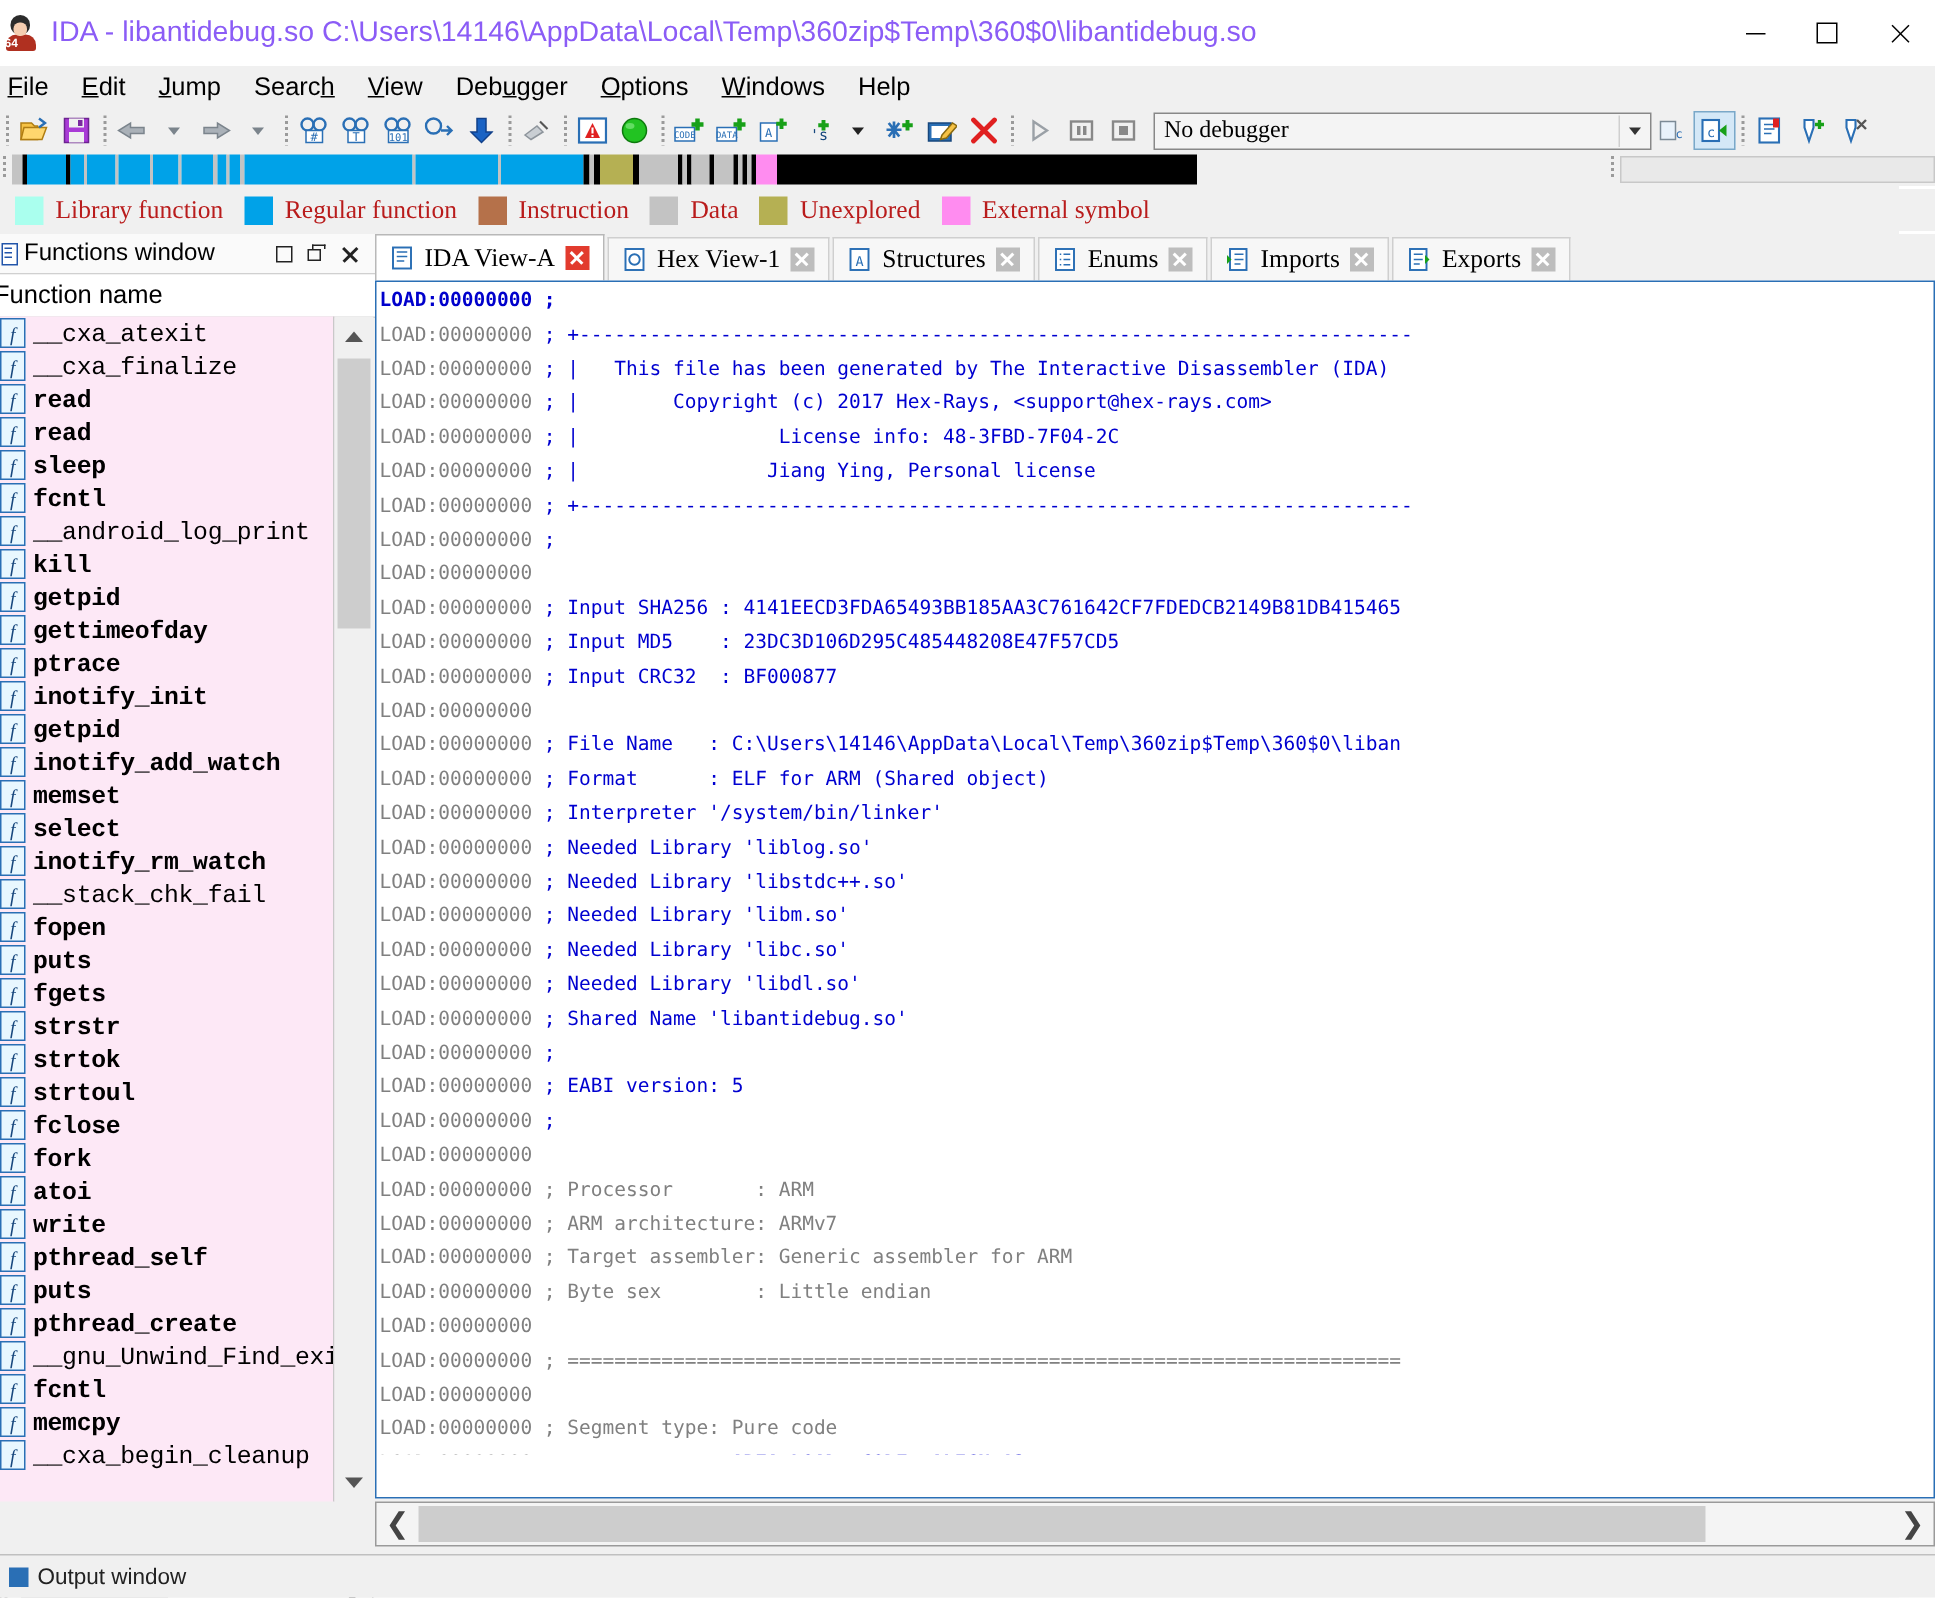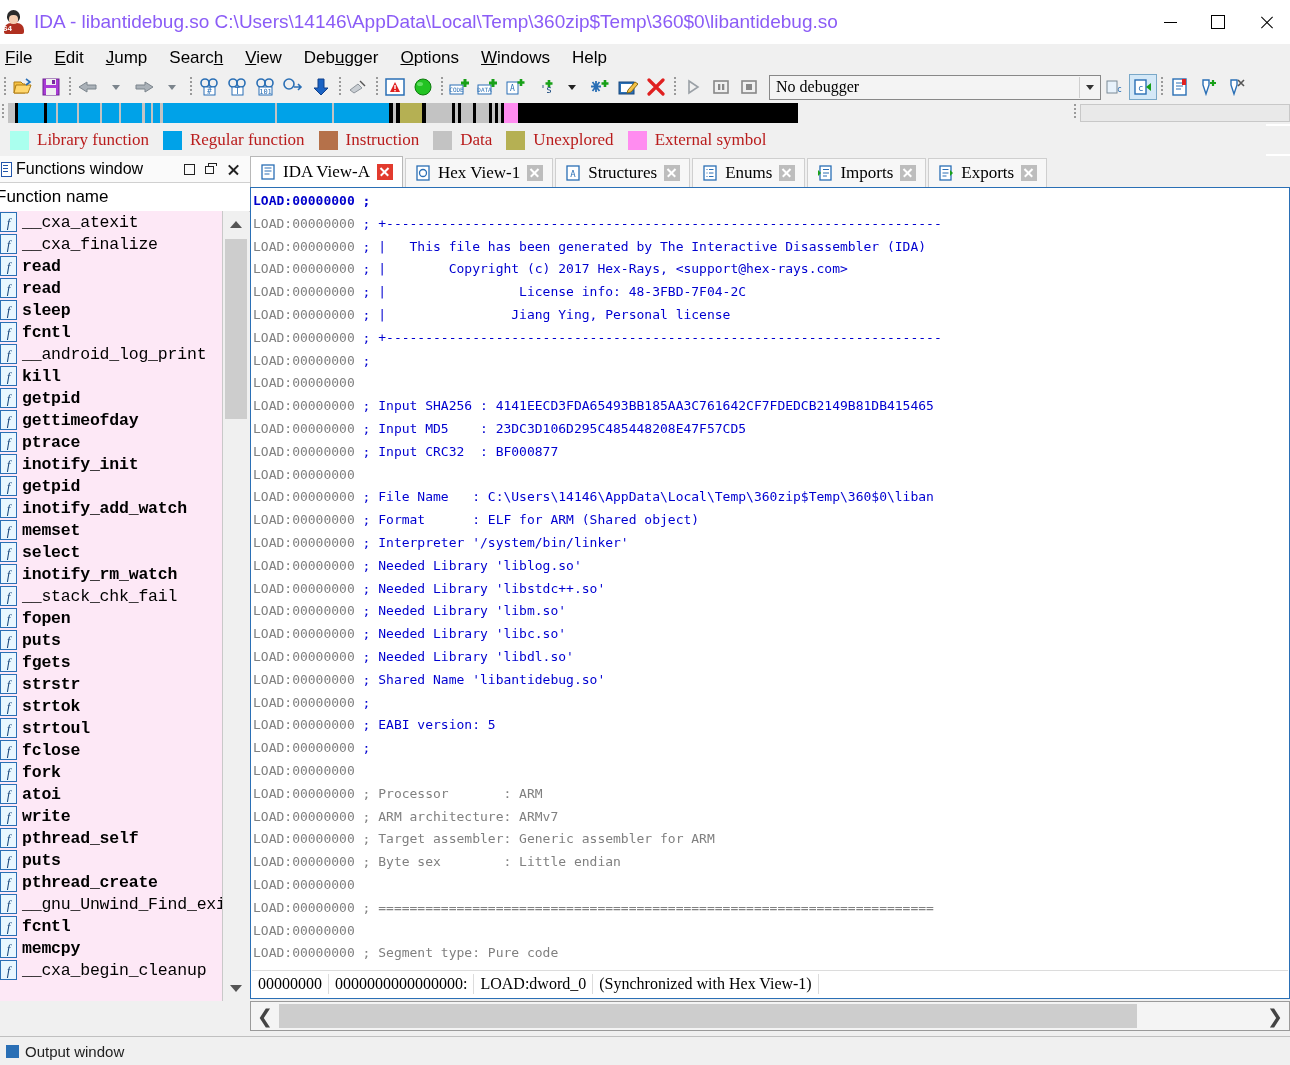--- a/index.html
+++ b/index.html
@@ -869,26 +869,20 @@
               <path d="M4.5 4.5h6M4.5 8h6M4.5 11h4" stroke="#2a6fb5"></path>
               <path d="M12 5l3 3-3 3z" fill="#18a018"></path>
             </svg></span>
           <span class="tl">Exports</span>
           <span class="tx"></span>
         </div>
       </div>
 
     <div class="viewbox">
       <div class="disasm" id="disasm"><div class="dline"><span class="addr hl">LOAD:00000000</span><span class="code"> ;</span></div><div class="dline"><span class="addr">LOAD:00000000</span><span class="cmt"> ; +-----------------------------------------------------------------------</span></div><div class="dline"><span class="addr">LOAD:00000000</span><span class="cmt"> ; |   This file has been generated by The Interactive Disassembler (IDA)</span></div><div class="dline"><span class="addr">LOAD:00000000</span><span class="cmt"> ; |        Copyright (c) 2017 Hex-Rays, &lt;support@hex-rays.com&gt;</span></div><div class="dline"><span class="addr">LOAD:00000000</span><span class="cmt"> ; |                 License info: 48-3FBD-7F04-2C</span></div><div class="dline"><span class="addr">LOAD:00000000</span><span class="cmt"> ; |                Jiang Ying, Personal license</span></div><div class="dline"><span class="addr">LOAD:00000000</span><span class="cmt"> ; +-----------------------------------------------------------------------</span></div><div class="dline"><span class="addr">LOAD:00000000</span><span class="cmt"> ;</span></div><div class="dline"><span class="addr">LOAD:00000000</span><span class="cmt"></span></div><div class="dline"><span class="addr">LOAD:00000000</span><span class="cmt"> ; Input SHA256 : 4141EECD3FDA65493BB185AA3C761642CF7FDEDCB2149B81DB415465</span></div><div class="dline"><span class="addr">LOAD:00000000</span><span class="cmt"> ; Input MD5    : 23DC3D106D295C485448208E47F57CD5</span></div><div class="dline"><span class="addr">LOAD:00000000</span><span class="cmt"> ; Input CRC32  : BF000877</span></div><div class="dline"><span class="addr">LOAD:00000000</span><span class="cmt"></span></div><div class="dline"><span class="addr">LOAD:00000000</span><span class="cmt"> ; File Name   : C:\Users\14146\AppData\Local\Temp\360zip$Temp\360$0\liban</span></div><div class="dline"><span class="addr">LOAD:00000000</span><span class="cmt"> ; Format      : ELF for ARM (Shared object)</span></div><div class="dline"><span class="addr">LOAD:00000000</span><span class="cmt"> ; Interpreter '/system/bin/linker'</span></div><div class="dline"><span class="addr">LOAD:00000000</span><span class="cmt"> ; Needed Library 'liblog.so'</span></div><div class="dline"><span class="addr">LOAD:00000000</span><span class="cmt"> ; Needed Library 'libstdc++.so'</span></div><div class="dline"><span class="addr">LOAD:00000000</span><span class="cmt"> ; Needed Library 'libm.so'</span></div><div class="dline"><span class="addr">LOAD:00000000</span><span class="cmt"> ; Needed Library 'libc.so'</span></div><div class="dline"><span class="addr">LOAD:00000000</span><span class="cmt"> ; Needed Library 'libdl.so'</span></div><div class="dline"><span class="addr">LOAD:00000000</span><span class="cmt"> ; Shared Name 'libantidebug.so'</span></div><div class="dline"><span class="addr">LOAD:00000000</span><span class="cmt"> ;</span></div><div class="dline"><span class="addr">LOAD:00000000</span><span class="cmt"> ; EABI version: 5</span></div><div class="dline"><span class="addr">LOAD:00000000</span><span class="cmt"> ;</span></div><div class="dline"><span class="addr">LOAD:00000000</span><span class="cmt"></span></div><div class="dline"><span class="addr">LOAD:00000000</span><span class="cmtg"> ; Processor       : ARM</span></div><div class="dline"><span class="addr">LOAD:00000000</span><span class="cmtg"> ; ARM architecture: ARMv7</span></div><div class="dline"><span class="addr">LOAD:00000000</span><span class="cmtg"> ; Target assembler: Generic assembler for ARM</span></div><div class="dline"><span class="addr">LOAD:00000000</span><span class="cmtg"> ; Byte sex        : Little endian</span></div><div class="dline"><span class="addr">LOAD:00000000</span><span class="cmtg"></span></div><div class="dline"><span class="addr">LOAD:00000000</span><span class="cmtg"> ; =======================================================================</span></div><div class="dline"><span class="addr">LOAD:00000000</span><span class="cmtg"></span></div><div class="dline"><span class="addr">LOAD:00000000</span><span class="cmtg"> ; Segment type: Pure code</span></div><div class="dline"><span class="addr">LOAD:00000000</span><span class="code">                 AREA LOAD, CODE, ALIGN=12</span></div></div>
-      <div class="statusline">
-        <div class="cell">00000000</div>
-        <div class="cell">0000000000000000:</div>
-        <div class="cell">LOAD:dword_0</div>
-        <div class="cell">(Synchronized with Hex View-1)</div>
-      </div>
     </div>
 
     <div class="hscroll-main">
       <div class="arr">❮</div>
       <div class="track">
           <div class="thumb2"></div>
         </div>
       <div class="arr">❯</div>
     </div>
   </div>

